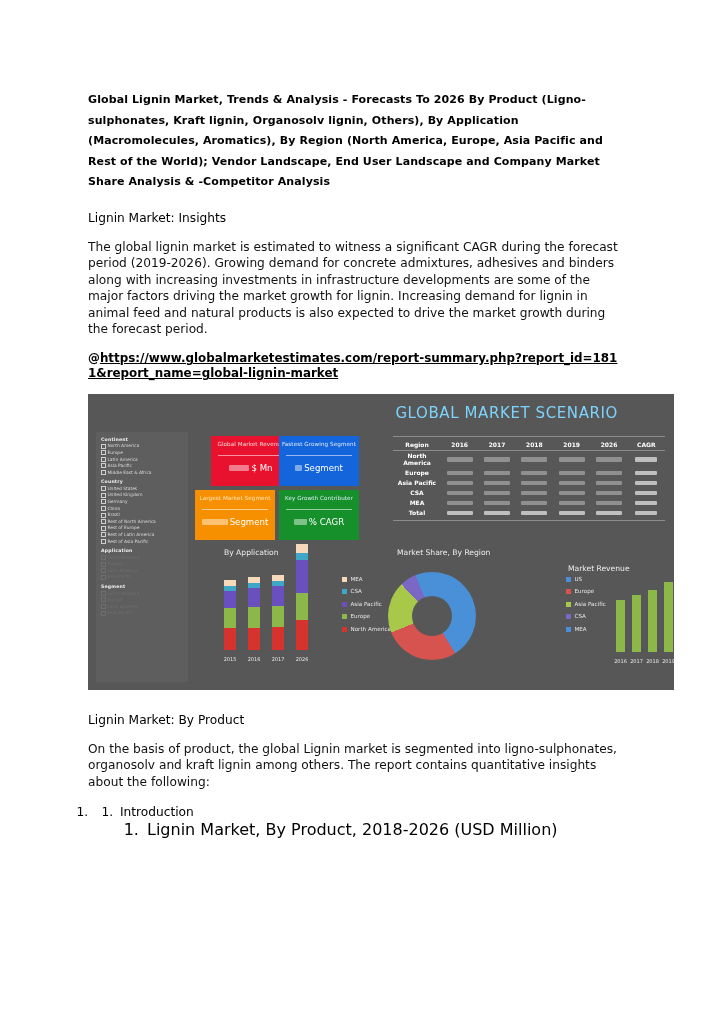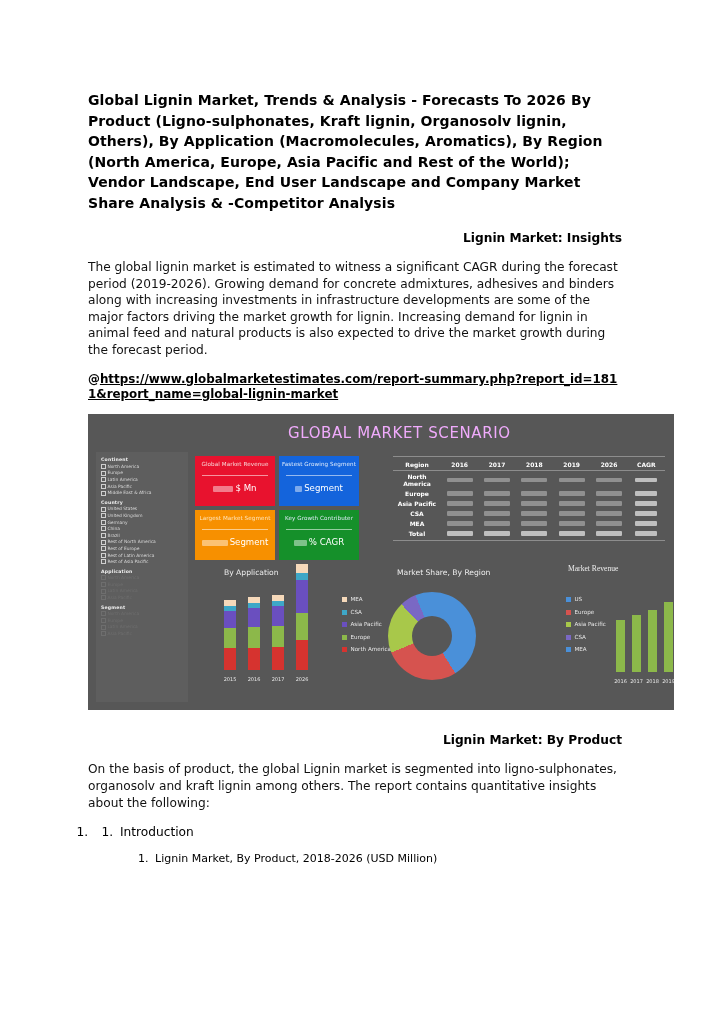--- a/index.html
+++ b/index.html
@@ -24,34 +24,33 @@
   .content {
     position: absolute;
     left: 88px;
     top: 90px;
     width: 534px;
   }
 
   
   .doc-title {
     font-weight: bold;
-    font-size: 14px;
+    font-size: 11px;
     line-height: 20.5px;
     letter-spacing: 0.1px;
     margin: 0 0 17px 0;
     color: #000;
   }
 
   
   .sec-heading {
-    font-weight: bold;
+    font-weight: normal;
     font-size: 12.2px;
     line-height: 17px;
     margin: 4px 0 12px 0;
-    text-align: right;
   }
 
   
   .para {
     font-size: 12.2px;
     line-height: 16.6px;
     margin: 0 0 13px 0;
     color: #111;
   }
 
@@ -98,23 +97,23 @@
     position: absolute;
     left: 36px; top: 3px;
     font-size: 17px;
     color: #f2f2f2;
     letter-spacing: 1px;
   }
   .ig-title {
     position: absolute;
     left: 200px; top: 10px;
     width: 330px;
-    text-align: left;
+    text-align: right;
     font-size: 15px;
-    color: #f0abfc;
+    color: #7dd3fc;
     letter-spacing: 0.6px;
   }
 
   
   .ig-sidebar {
     position: absolute;
     left: 8px; top: 38px;
     width: 92px; height: 250px;
     background: #5e5e5e;
     padding: 4px 4px 0 5px;
@@ -149,21 +148,21 @@
     position: absolute;
     left: 107px; top: 42px;
     width: 168px; height: 105px;
   }
   .kpi {
     position: absolute;
     width: 80px; height: 50px;
     color: #fff;
     box-sizing: border-box;
   }
-  .kpi.c1 { left: 0;    top: 0;  background: #e8122e; }
+  .kpi.c1 { left: 16px;    top: 0;  background: #e8122e; }
   .kpi.c2 { left: 84px; top: 0;  background: #1464dc; }
   .kpi.c3 { left: 0;    top: 54px; background: #f79000; }
   .kpi.c4 { left: 84px; top: 54px; background: #15902a; }
   .kpi-label {
     position: absolute;
     left: 0; top: 5px;
     width: 100%;
     text-align: center;
     font-size: 5.6px;
     color: #f7dada;
@@ -244,21 +243,21 @@
     left: 0; top: 148px;
     width: 100%; height: 148px; margin-left: 28px;
   }
   .chart-title {
     position: absolute;
     font-size: 7.6px;
     color: #ededed;
   }
   .ct-app  { left: 108px; top: 6px; }
   .ct-share{ left: 281px; top: 6px; }
-  .ct-rev  { left: 452px; top: 2px; font-family: Liberation Serif, serif; }
+  .ct-rev  { left: 452px; top: 22px; }
 
   
   .stack-chart {
     position: absolute;
     left: 104px; top: 26px;
     width: 110px; height: 96px;
   }
   .stackcol {
     position: absolute;
     bottom: 14px;
@@ -346,23 +345,23 @@
     font-size: 12.2px;
     line-height: 17.5px;
   }
   ol.lvl2 {
     margin: 0;
     padding-left: 22px;
     font-size: 12.2px;
     line-height: 17.5px;
   }
   ol.lvl3 {
-    margin: 8px;
+    margin: 0;
     padding-left: 24px;
-    font-size: 11px;
+    font-size: 16px;
     line-height: 17.5px;
   }
   ol li { padding-left: 3px; }
 </style>
 </head>
 <body>
 
 <div class="page">
   <div class="content">
 

